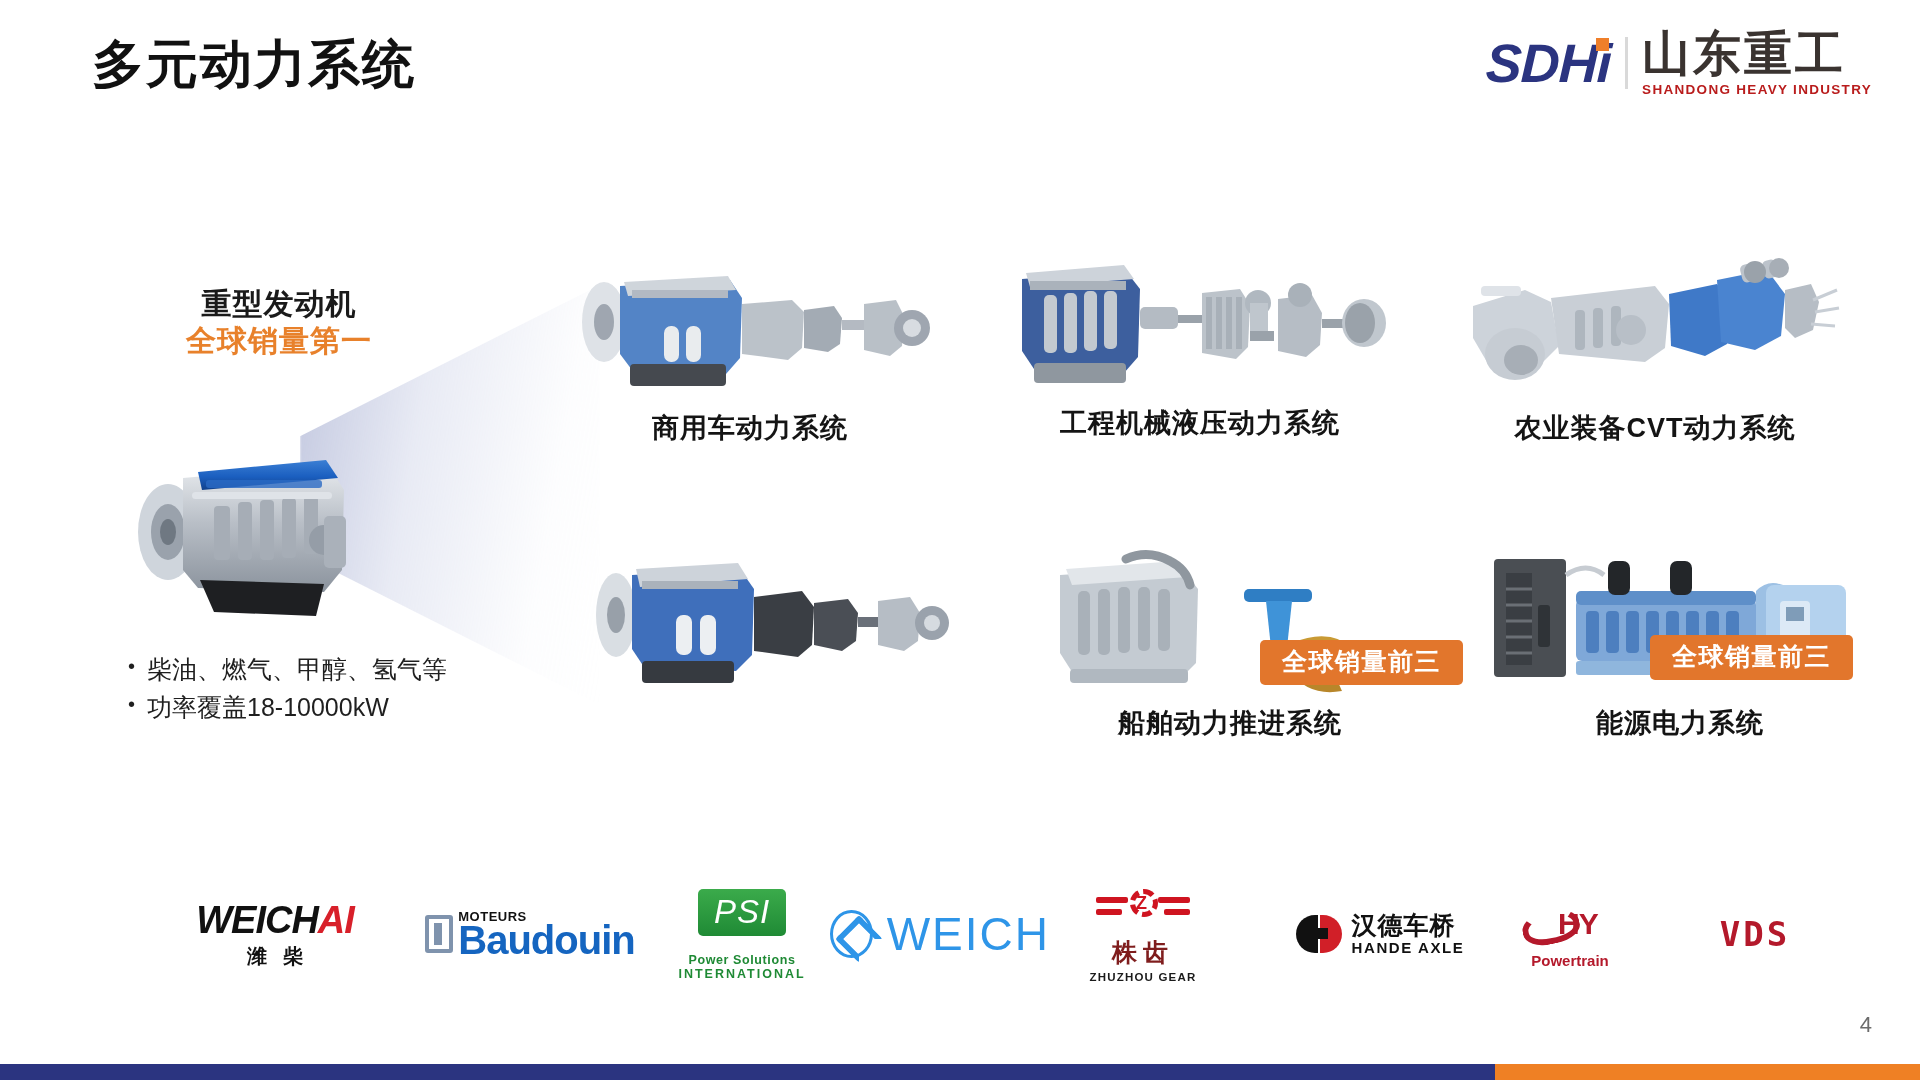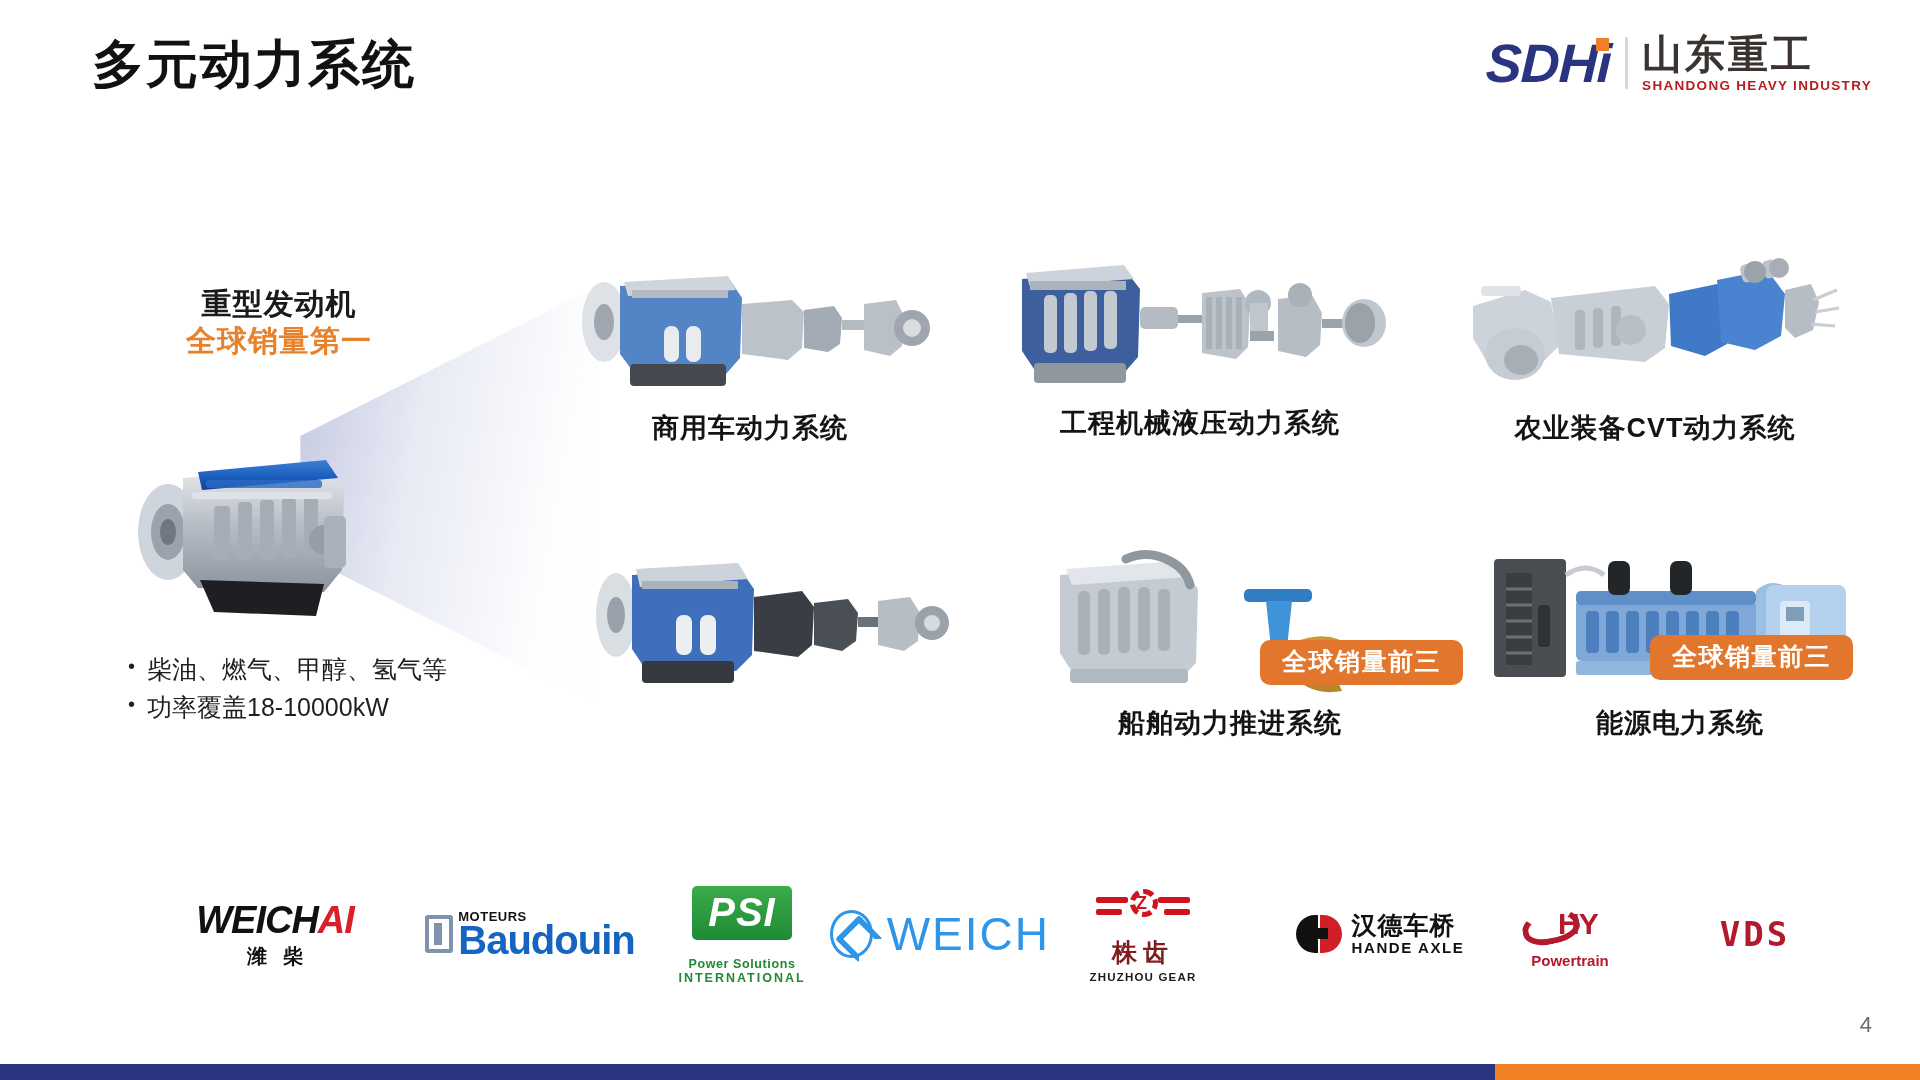--- a/index.html
+++ b/index.html
@@ -23,21 +23,21 @@
     font-size: 54px; font-weight: 700; color:#2b3480;
     letter-spacing: -1px; line-height: 1; font-style: italic;
     transform: skewX(-2deg);
   }
   .logo-sdhi .dot {
     position:absolute; right: 2px; top: 2px;
     width: 13px; height: 13px; background:#ef7f2a;
   }
   .logo-div { width: 3px; height: 52px; background:#d9d9d9; }
   .logo-cn { display:flex; flex-direction:column; align-items:flex-start; }
-  .logo-cn .cn { font-size: 40px; font-weight: 700; color:#3a3330; letter-spacing: 3px; line-height:1.05; }
+  .logo-cn .cn { font-size: 48px; font-weight: 700; color:#3a3330; letter-spacing: 3px; line-height:1.05; }
   .logo-cn .en { font-size: 13.5px; font-weight: 700; color:#b91c1c; letter-spacing: 1.3px; margin-top:3px; }
 
   
   .hero-head { position:absolute; left:186px; top:285px; text-align:center; line-height:1.24; }
   .hero-head .l1 { font-size: 30px; font-weight:700; color:#1a1a1a; letter-spacing:1px; }
   .hero-head .l2 { font-size: 30px; font-weight:700; color:#e8812b; letter-spacing:1px; }
 
   .beam {
     position:absolute; left:300px; top:285px; width:300px; height:420px;
     background: linear-gradient(100deg, rgba(142,152,196,0.55) 0%, rgba(180,188,220,0.30) 38%, rgba(225,229,242,0.08) 78%, rgba(255,255,255,0) 100%);
@@ -54,21 +54,21 @@
 
   
   .cell { position:absolute; }
   .cell .pic { position:absolute; left:0; top:0; }
   .cell .cap {
     position:absolute; left:0; width:100%;
     text-align:center; font-size:27px; font-weight:700; color:#141414; letter-spacing:1px;
     white-space:nowrap;
   }
   .badge {
-    position:absolute; border-radius:10px; background:#e2762c;
+    position:absolute; border-radius:5px; background:#e2762c;
     color:#fff; font-size:25px; font-weight:700; letter-spacing:1.5px;
     padding:9px 22px 11px; white-space:nowrap; line-height:1;
   }
 
   
   .brands { position:absolute; left:0; top:880px; width:1920px; height:110px; }
   .brand { position:absolute; display:flex; flex-direction:column; align-items:center; justify-content:center; }
 
   .weichai .w1 { display:flex; align-items:center; }
   .weichai .wa { font-size:38px; font-weight:700; font-style:italic; color:#111; letter-spacing:-1px; }
@@ -76,21 +76,21 @@
   .weichai .w2 { font-size:20px; font-weight:700; color:#111; letter-spacing:16px; margin-top:1px; padding-left:16px; }
 
   .baudouin { flex-direction:row; align-items:center; gap:5px; }
   .baudouin .bk { width:28px; height:38px; border:4px solid #7f93ad; border-radius:3px; position:relative; }
   .baudouin .bk:after{ content:""; position:absolute; left:5px; top:4px; width:8px; height:22px; background:#7f93ad;}
   .baudouin .bt { display:flex; flex-direction:column; align-items:flex-start; }
   .baudouin .m { font-size:13px; font-weight:700; color:#111; letter-spacing:0.5px; margin-bottom:-4px; }
   .baudouin .n { font-size:40px; font-weight:700; color:#1565c0; letter-spacing:-1px; line-height:1; }
 
   .psi .box { background:linear-gradient(180deg,#3bab4b,#1f8a35); border-radius:5px; padding:4px 16px 5px; }
-  .psi .box span { font-size:40px; font-weight:700; font-style:italic; color:#fff; letter-spacing:1px;margin-top:46px; }
+  .psi .box span { font-size:33px; font-weight:400; font-style:italic; color:#fff; letter-spacing:1px;margin-top:46px; }
   .psi .s1 { font-size:12.5px; font-weight:700; color:#1f8a35; letter-spacing:0.6px; margin-top:17px; }
   .psi .s2 { font-size:12.5px; font-weight:700; color:#1f8a35; letter-spacing:2px; }
 
   .fast { flex-direction:row; align-items:center; gap:14px; }
   .fast .mark { width:48px; height:48px; border-radius:50%; border:3.5px solid #2e95e8; position:relative; }
   .fast .mark:after{ content:""; position:absolute; left:9px; top:9px; width:22px; height:22px; border:6px solid #2e95e8; border-radius:4px; border-right-color:transparent; transform:rotate(45deg);}
   .fast .ft { font-size:46px; font-weight:400; color:#2e95e8; letter-spacing:2px; }
 
   .zgear .wing { width:94px; height:40px; position:relative; }
   .zgear .bar { position:absolute; background:#cf1420; height:6px; border-radius:2px; }

